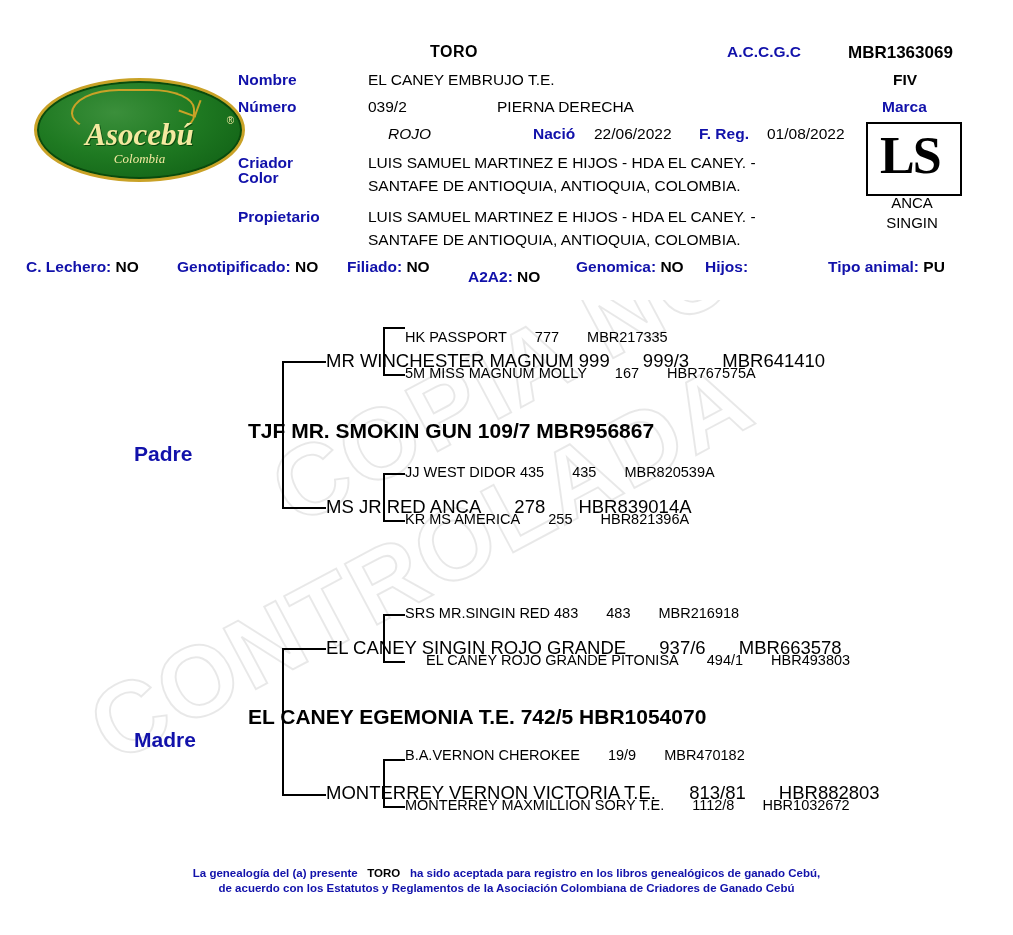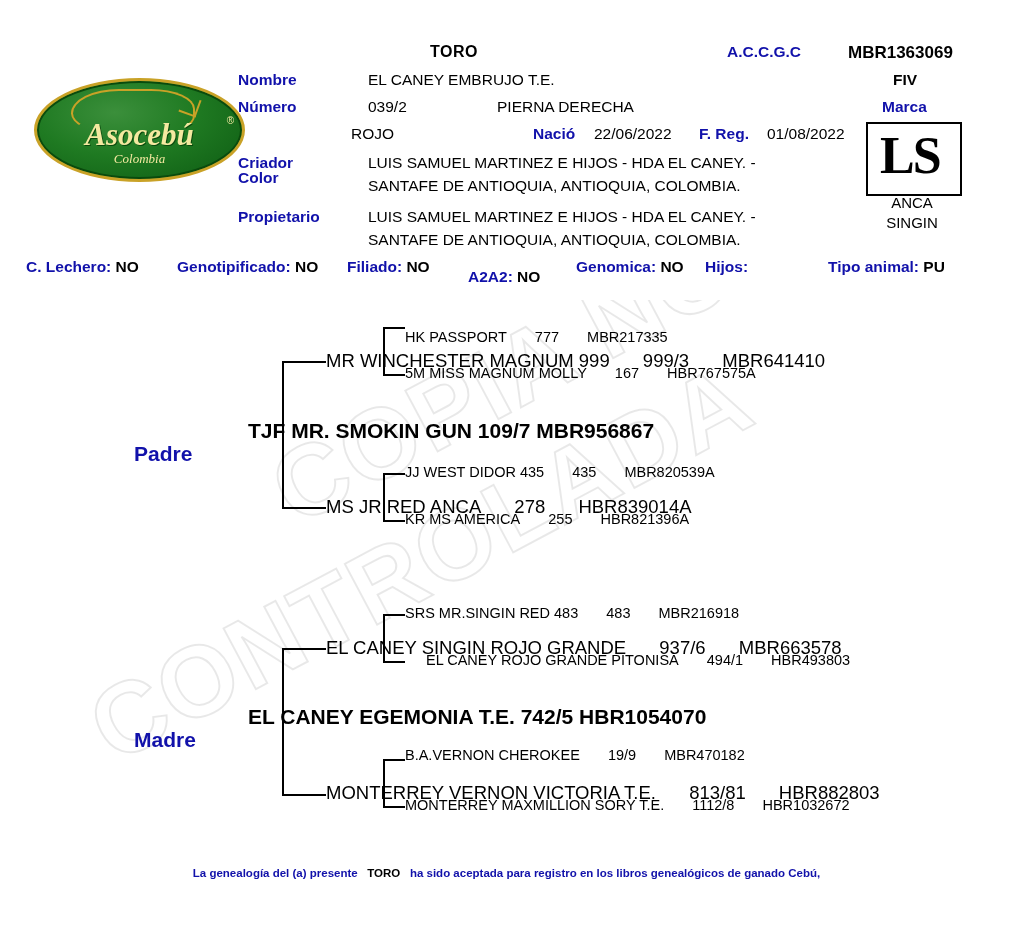--- a/index.html
+++ b/index.html
@@ -148,21 +148,21 @@
   .r-nombre-l  { position: absolute; left: 238px; top: 71px; }
   .r-nombre-v  { position: absolute; left: 368px; top: 71px; }
   .r-fiv       { position: absolute; left: 893px; top: 71px; font-weight: bold; font-size: 15.5px; }
 
   .r-numero-l  { position: absolute; left: 238px; top: 98px; }
   .r-numero-v  { position: absolute; left: 368px; top: 98px; }
   .r-pierna    { position: absolute; left: 497px; top: 98px; }
   .r-marca-l   { position: absolute; left: 882px; top: 98px; color:#1111aa; font-weight:bold; font-size:15.5px;}
 
   .r-color-l   { position: absolute; left: 238px; top: 125px; margin-top: 44px; }
-  .r-color-v   { position: absolute; left: 351px; top: 125px; }
+  .r-color-v   { position: absolute; left: 388px; top: 125px; font-style: italic; }
   .r-nacio-l   { position: absolute; left: 533px; top: 125px; }
   .r-nacio-v   { position: absolute; left: 594px; top: 125px; }
   .r-freg-l    { position: absolute; left: 699px; top: 125px; }
   .r-freg-v    { position: absolute; left: 767px; top: 125px; }
 
   .r-criador-l { position: absolute; left: 238px; top: 154px; }
   .r-criador-v1{ position: absolute; left: 368px; top: 154px; }
   .r-criador-v2{ position: absolute; left: 368px; top: 177px; }
 
   .r-prop-l    { position: absolute; left: 238px; top: 208px; }
@@ -460,15 +460,16 @@
     </div>
 
   </div>
 
   <div class="footer">
     <div>
       <span>La genealogía del (a) presente</span>
       &nbsp;&nbsp;<span class="toro">TORO</span>&nbsp;&nbsp;
       <span>ha sido aceptada para registro en los libros genealógicos de ganado Cebú,</span>
     </div>
+    <div>de acuerdo con los Estatutos y Reglamentos de la Asociación Colombiana de Criadores de Ganado Cebú</div>
   </div>
 
 </div>
 
 </body></html>

